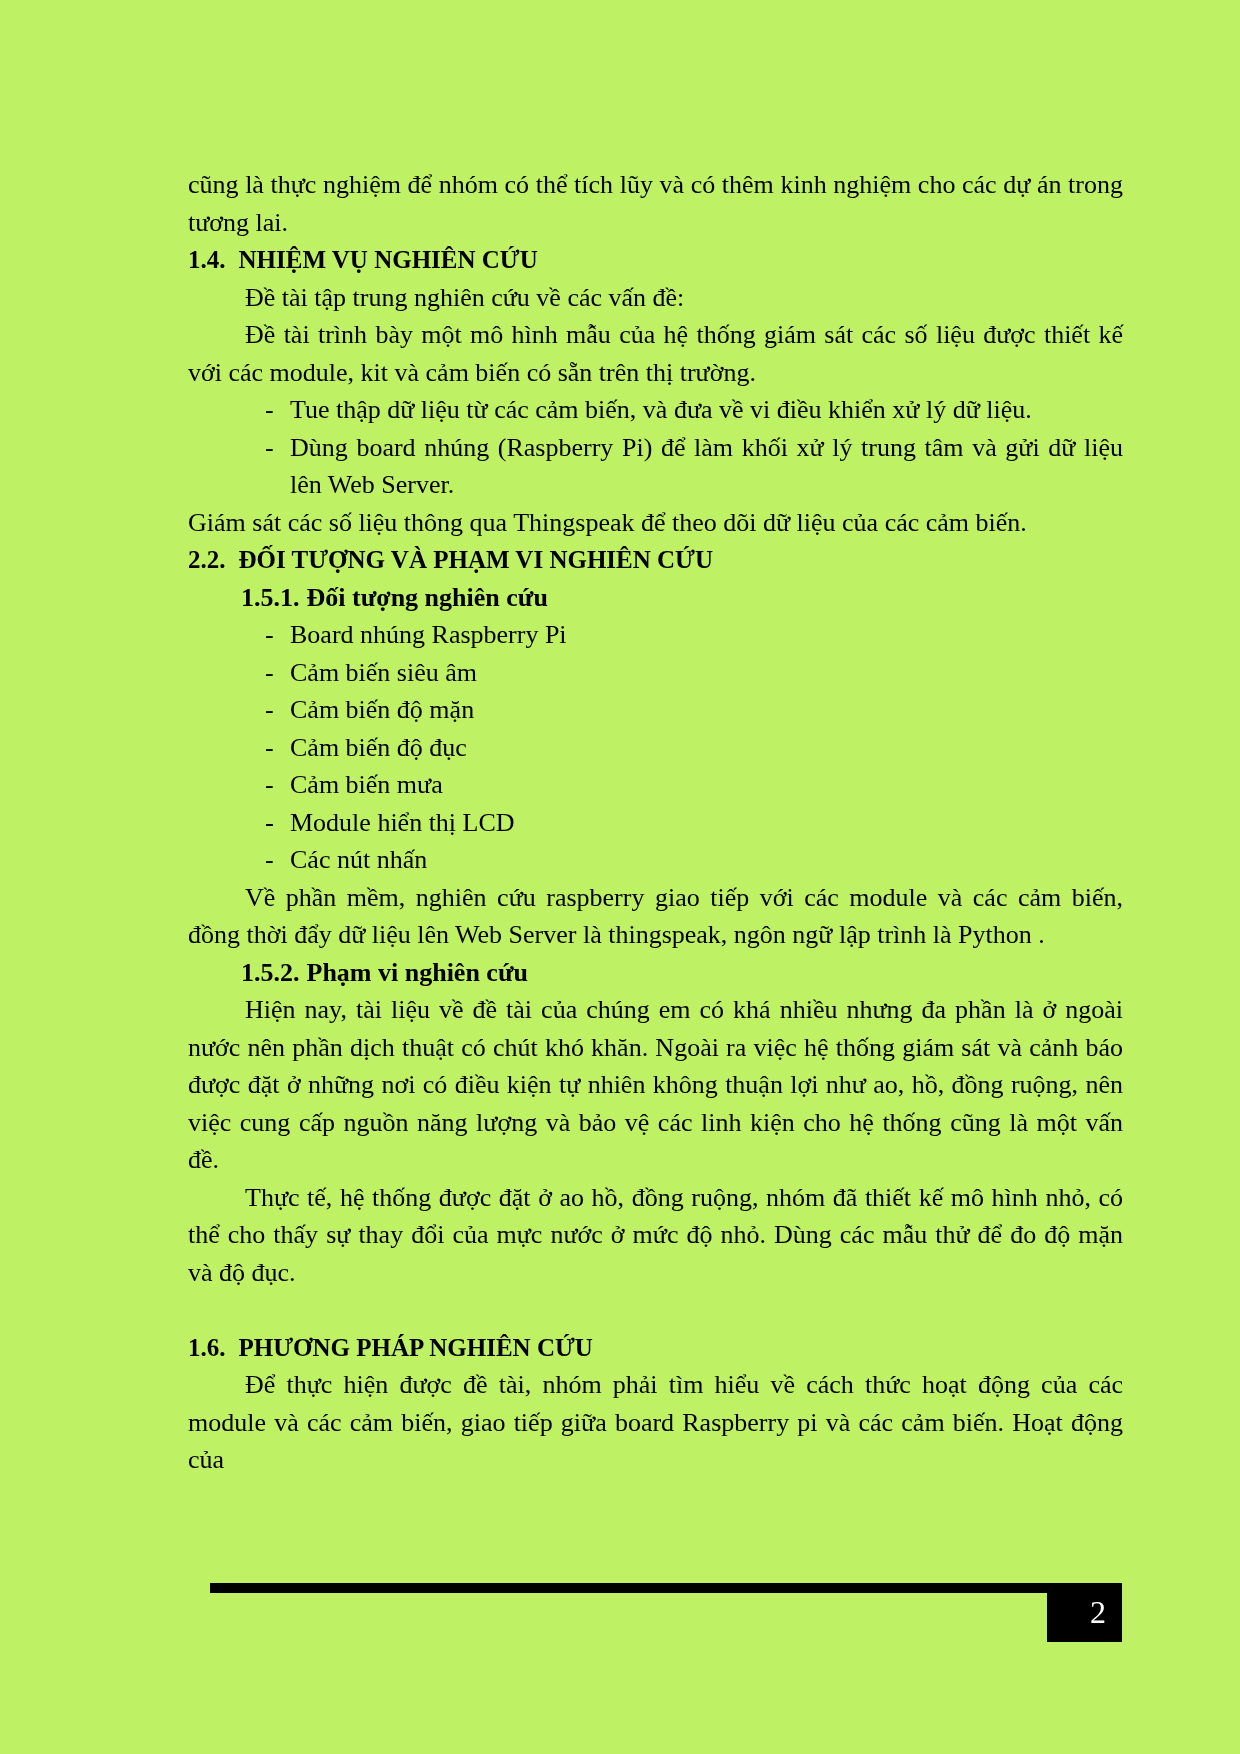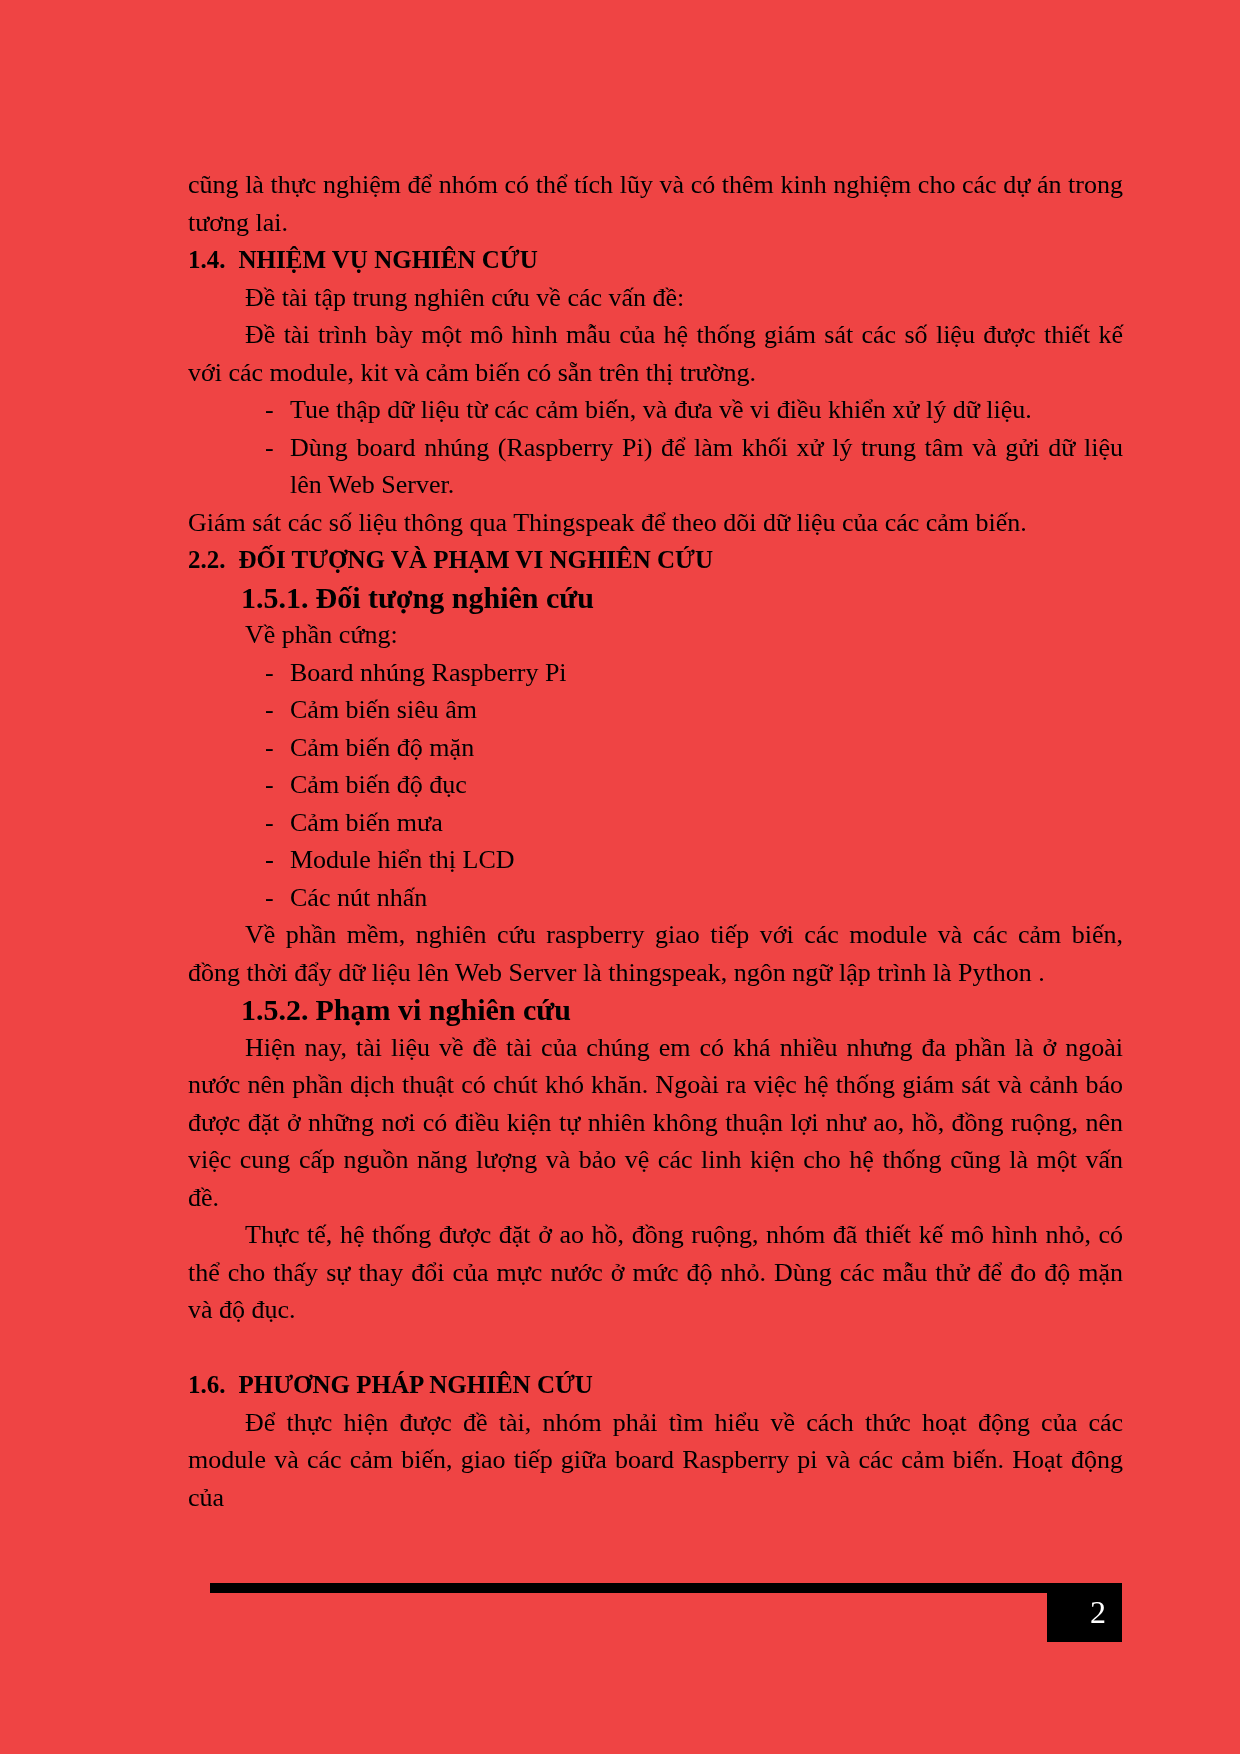--- a/index.html
+++ b/index.html
@@ -1,40 +1,40 @@
 <!DOCTYPE html>
 <html lang="vi"><head>
 <meta charset="utf-8">
 <style>
   html,body { margin:0; padding:0; background:#ffffff; }
   .page {
     position:relative;
     width:1240px; height:1754px;
-    background:#ef4444;
+    background:#bef264;
     font-family:"Liberation Serif","DejaVu Serif",serif;
     color:#000000;
     overflow:hidden;
   }
   .content {
     position:absolute;
     left:188px; top:166px;
     width:935px;
     font-size:26px;
     line-height:37.5px;
   }
   .para { margin:0; text-align:justify; }
   .indent { text-indent:57px; }
   .h1 {
     margin:0; font-size:25px; font-weight:bold;
     line-height:37.5px; text-align:left;
   }
   .h1 .hnum { margin-right:13px; }
   .h1.space-above { margin-top:37.5px; }
   .h2sub {
-    margin:0 0 0 53px; font-size:30px; font-weight:bold;
+    margin:0 0 0 53px; font-size:26px; font-weight:bold;
     line-height:37.5px; text-align:left;
   }
   .h2sub .hnum { margin-right:7px; }
   .list { margin-left:77px; }
   .li {
     position:relative;
     padding-left:25px;
     text-align:justify;
   }
   .li .dash { position:absolute; left:0; top:0; }
@@ -74,21 +74,20 @@
       <div class="li"><span class="dash">-</span><span>Tue thập dữ liệu từ các cảm biến, và đưa về vi điều khiển xử lý dữ liệu.</span></div>
       <div class="li"><span class="dash">-</span><span>Dùng board nhúng (Raspberry Pi) để làm khối xử lý trung tâm và gửi dữ liệu lên Web Server.</span></div>
     </div>
 
     <p class="para">Giám sát các số liệu thông qua Thingspeak để theo dõi dữ liệu của các cảm biến.</p>
 
     <h2 class="h1"><span class="hnum">2.2.</span><span>ĐỐI TƯỢNG VÀ PHẠM VI NGHIÊN CỨU</span></h2>
 
     <h3 class="h2sub"><span class="hnum">1.5.1.</span><span>Đối tượng nghiên cứu</span></h3>
 
-    <p class="para indent">Về phần cứng:</p>
 
     <div class="list">
       <div class="li"><span class="dash">-</span><span>Board nhúng Raspberry Pi</span></div>
       <div class="li"><span class="dash">-</span><span>Cảm biến siêu âm</span></div>
       <div class="li"><span class="dash">-</span><span>Cảm biến độ mặn</span></div>
       <div class="li"><span class="dash">-</span><span>Cảm biến độ đục</span></div>
       <div class="li"><span class="dash">-</span><span>Cảm biến mưa</span></div>
       <div class="li"><span class="dash">-</span></div>
       <div class="li"><span class="dash">-</span><span>Module hiển thị LCD</span></div>
       <div class="li"><span class="dash">-</span><span>Các nút nhấn</span></div>

